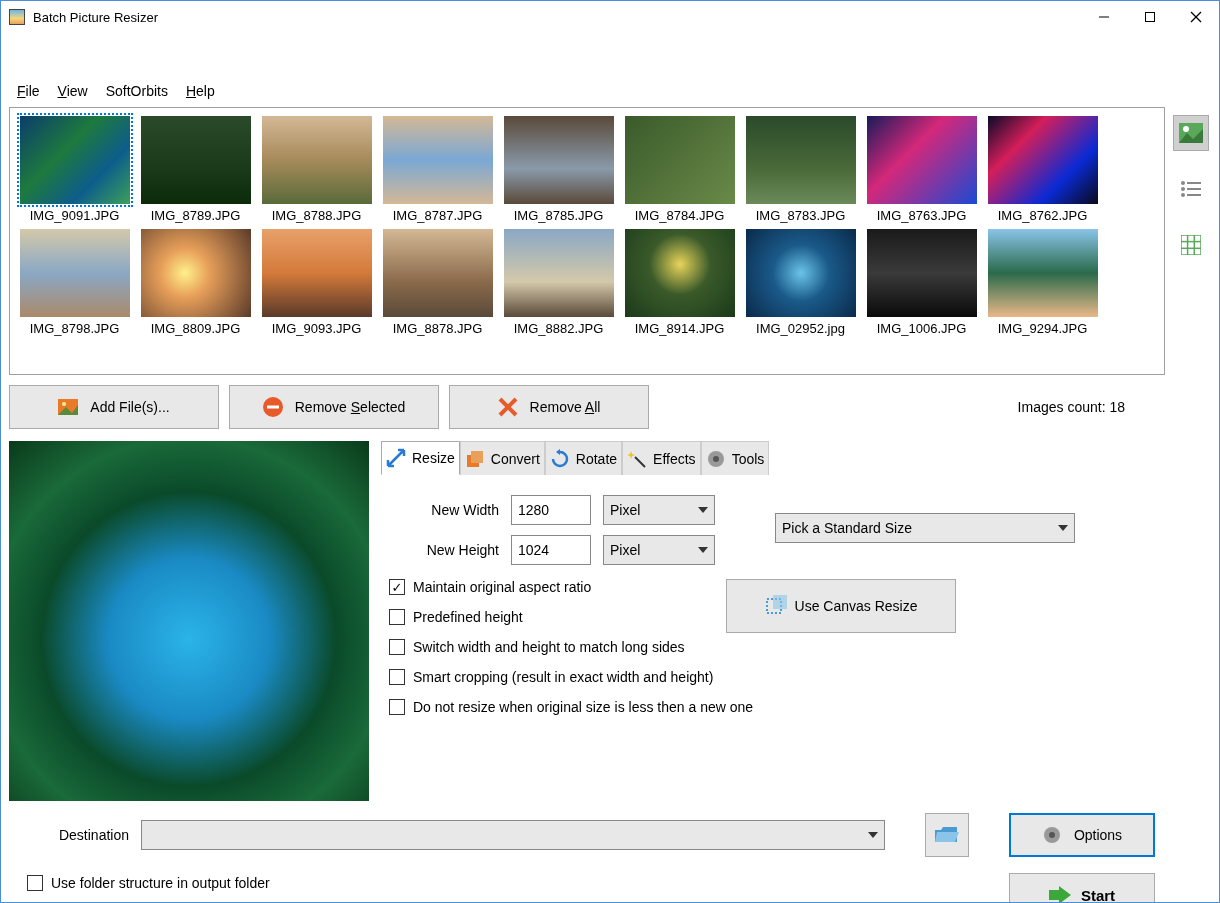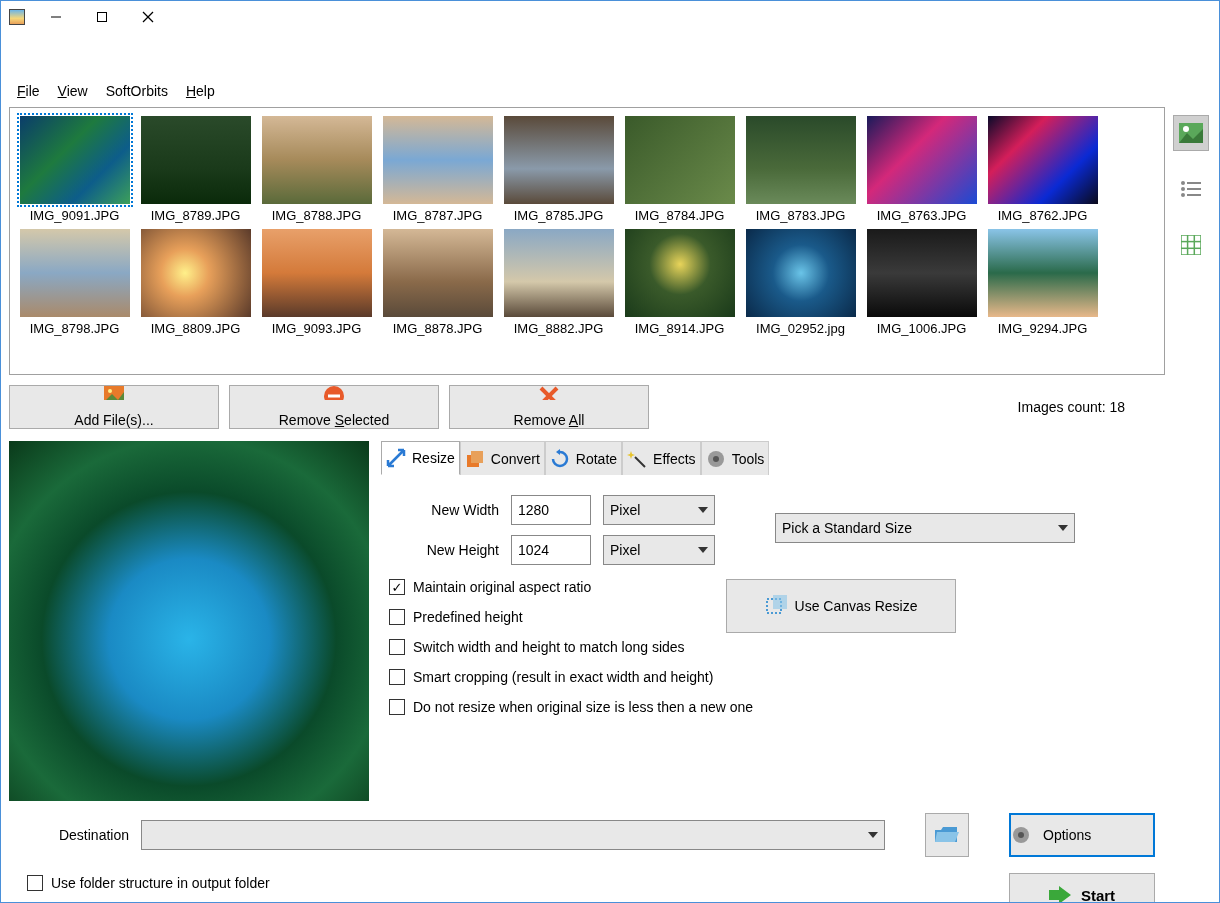--- a/index.html
+++ b/index.html
@@ -18,21 +18,21 @@
 .thumb-panel { border: 1px solid #a0a0a0; background: #fff; padding: 6px 4px; height: 268px; overflow: hidden; }
 .thumb-grid { display: flex; flex-wrap: wrap; gap: 2px 0; }
 .thumb-item { width: 121px; text-align: center; padding: 2px; }
 .thumb-item.sel .thumb-img { outline: 2px dotted #0078d7; outline-offset: 1px; }
 .thumb-img { width: 110px; height: 88px; margin: 0 auto 4px; background: #888; }
 .thumb-label { font-size: 13px; color: #000; white-space: nowrap; overflow: hidden; }
 .side-icons { width: 40px; display: flex; flex-direction: column; gap: 20px; align-items: center; padding-top: 8px; }
 .side-icon { width: 36px; height: 36px; display: flex; align-items: center; justify-content: center; cursor: pointer; border: 1px solid transparent; }
 .side-icon.active { background: #d0d0d0; border: 1px solid #aaa; }
 .action-row { display: flex; gap: 10px; padding: 10px 0 0; align-items: center; }
-.action-btn { display: flex; align-items: center; justify-content: center; gap: 12px; height: 44px; border: 1px solid #aaa; background: #e8e8e8; font-size: 14px; cursor: pointer; padding: 0 12px; flex-direction: column; }
+.action-btn { display: flex; align-items: center; justify-content: center; gap: 12px; height: 44px; border: 1px solid #aaa; background: #e8e8e8; font-size: 14px; cursor: pointer; padding: 0 12px; }
 .action-btn.w1 { width: 210px; }
 .action-btn.w2 { width: 210px; }
 .action-btn.w3 { width: 210px; }
 .action-btn.w4 { width: 200px; }
 .count-label { margin-left: auto; font-size: 14px; padding-right: 40px; }
 .lower { display: flex; gap: 12px; padding: 12px 0 0; }
 .preview { width: 360px; height: 360px; background: #1a5; }
 .preview-img { width: 100%; height: 100%; }
 .tabs-area { flex: 1; }
 .tabs { display: flex; gap: 0; }
@@ -48,21 +48,21 @@
 .combo.big { width: 300px; }
 .chk-row { display: flex; align-items: center; gap: 8px; margin: 14px 0; }
 .chk { width: 16px; height: 16px; border: 1px solid #333; display: inline-flex; align-items: center; justify-content: center; cursor: pointer; }
 .chk.checked::after { content: "✓"; font-size: 13px; color: #000; line-height: 1; }
 .canvas-btn { display: flex; align-items: center; justify-content: center; gap: 8px; width: 230px; height: 54px; border: 1px solid #aaa; background: #e8e8e8; font-size: 14px; cursor: pointer; position: absolute; }
 .bottom { padding: 12px 10px 0; }
 .dest-row { display: flex; align-items: center; gap: 12px; }
 .dest-row .dlbl { font-size: 14px; width: 110px; text-align: right; }
 .dest-combo { flex: 1; max-width: 810px; }
 .icon-btn { width: 44px; height: 44px; border: 1px solid #aaa; background: #e8e8e8; display: flex; align-items: center; justify-content: center; cursor: pointer; }
-.opt-btn { width: 146px; height: 44px; border: 2px solid #0078d7; background: #e8e8e8; display: flex; align-items: center; justify-content: flex-start; gap: 12px; font-size: 14px; cursor: pointer; }
+.opt-btn { width: 146px; height: 44px; border: 2px solid #0078d7; background: #e8e8e8; display: flex; align-items: center; justify-content: center; gap: 12px; font-size: 14px; cursor: pointer; }
 .start-btn { width: 146px; height: 44px; border: 1px solid #aaa; background: #e8e8e8; display: flex; align-items: center; justify-content: center; gap: 10px; font-size: 15px; font-weight: 600; cursor: pointer; }
 .folder-chk-row { display: flex; align-items: flex-start; gap: 8px; padding: 18px 0 0 8px; font-size: 14px; }
 .caret { border-left: 5px solid transparent; border-right: 5px solid transparent; border-top: 6px solid #333; }
 
 
 .t0 { background: linear-gradient(135deg, #0a3d6b 0%, #1e7a3e 40%, #0d5d8a 70%, #3da05a 100%); }
 .t1 { background: linear-gradient(180deg, #2a4a2a 0%, #1a3a1a 60%, #0a2a0a 100%); }
 .t2 { background: linear-gradient(180deg, #d4b896 0%, #a68a5a 50%, #5a6a3a 100%); }
 .t3 { background: linear-gradient(180deg, #d4b896 0%, #7aa8d4 50%, #d4b896 100%); }
 .t4 { background: linear-gradient(180deg, #5a4a3a 0%, #8a9aaa 60%, #5a4a3a 100%); }
@@ -79,20 +79,21 @@
 .t15 { background: radial-gradient(circle at 50% 50%, #6ac4e8 0%, #1a5a8a 40%, #0a2a4a 100%); }
 .t16 { background: linear-gradient(180deg, #1a1a1a 0%, #3a3a3a 50%, #0a0a0a 100%); }
 .t17 { background: linear-gradient(180deg, #8ac4e8 0%, #2a6a4a 50%, #e8b88a 100%); }
 .preview-img { background: radial-gradient(circle at 50% 55%, #2ab4e8 0%, #1a8ac4 30%, #0a4a2a 55%, #1a6a3a 75%, #0a3a1a 100%); }
 </style>
 </head>
 <body>
 
 <div class="titlebar">
   <div class="app-icon"></div>
+  <div class="title">Batch Picture Resizer</div>
   <div class="win-controls">
     <div class="win-btn">
         <svg viewBox="0 0 12 12">
           <line x1="1" y1="6" x2="11" y2="6" stroke="#000" stroke-width="1"></line>
         </svg>
       </div>
     <div class="win-btn">
         <svg viewBox="0 0 12 12">
           <rect x="1.5" y="1.5" width="9" height="9" fill="none" stroke="#000" stroke-width="1"></rect>
         </svg>

